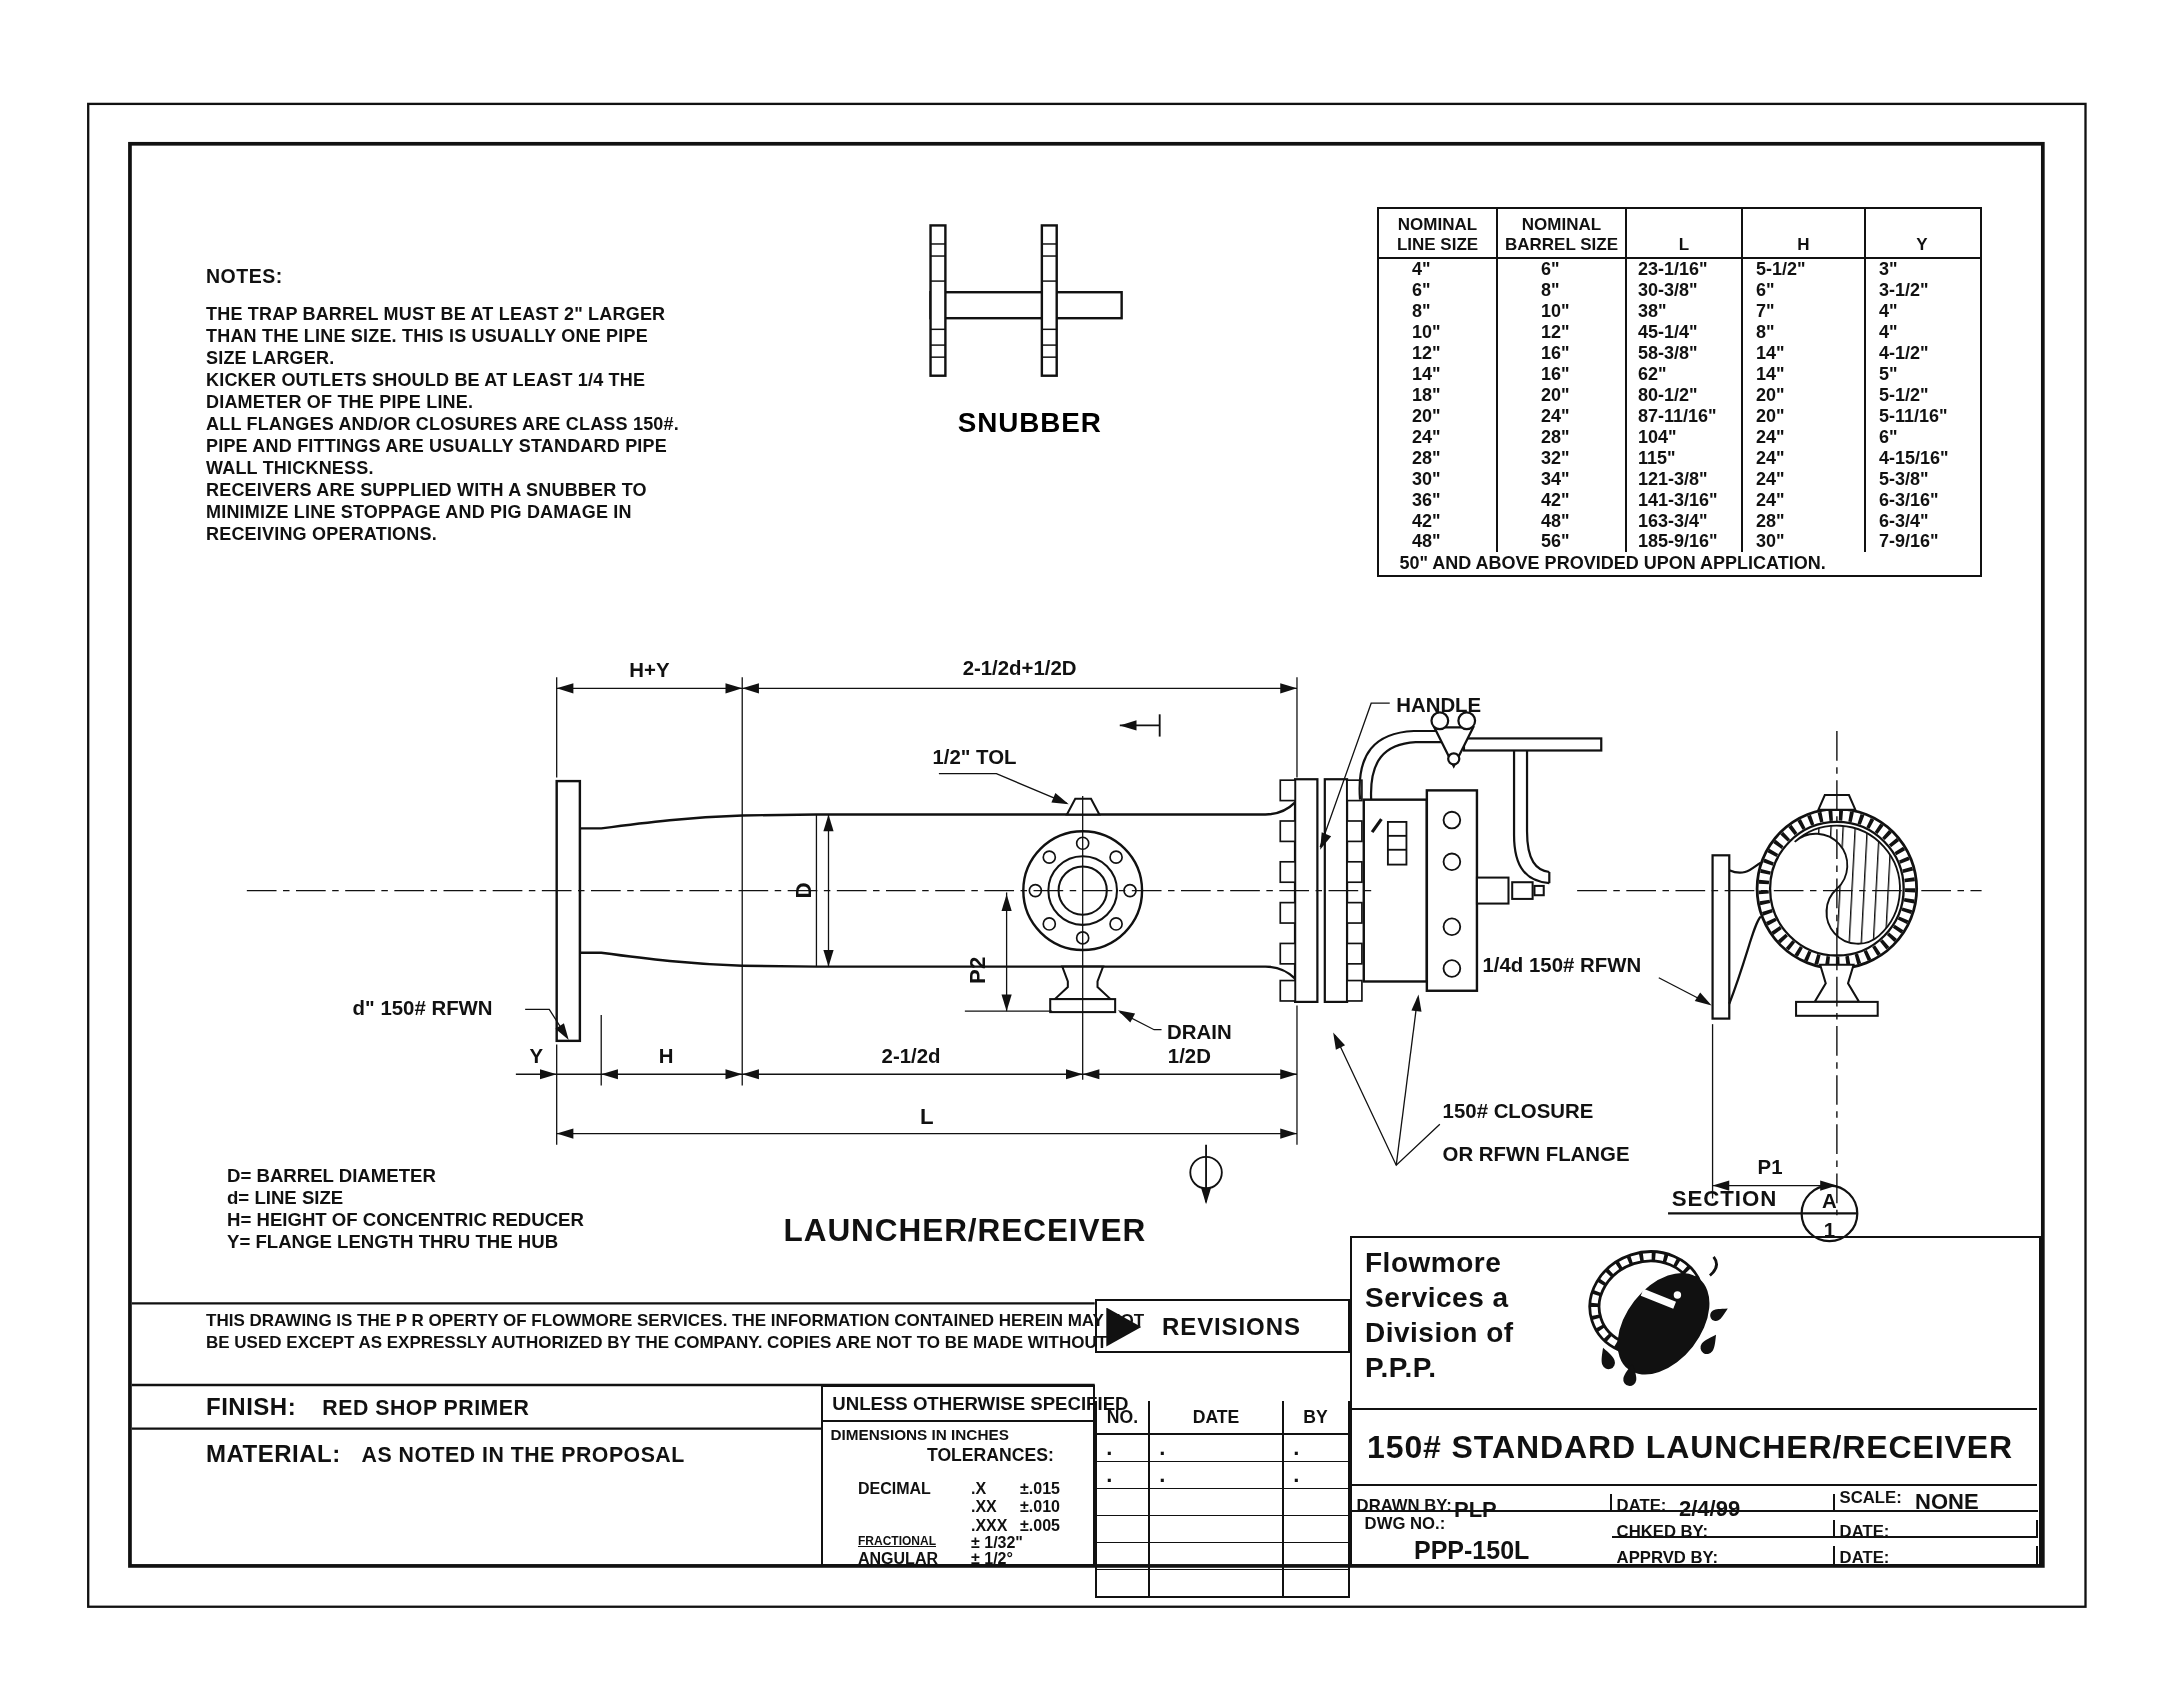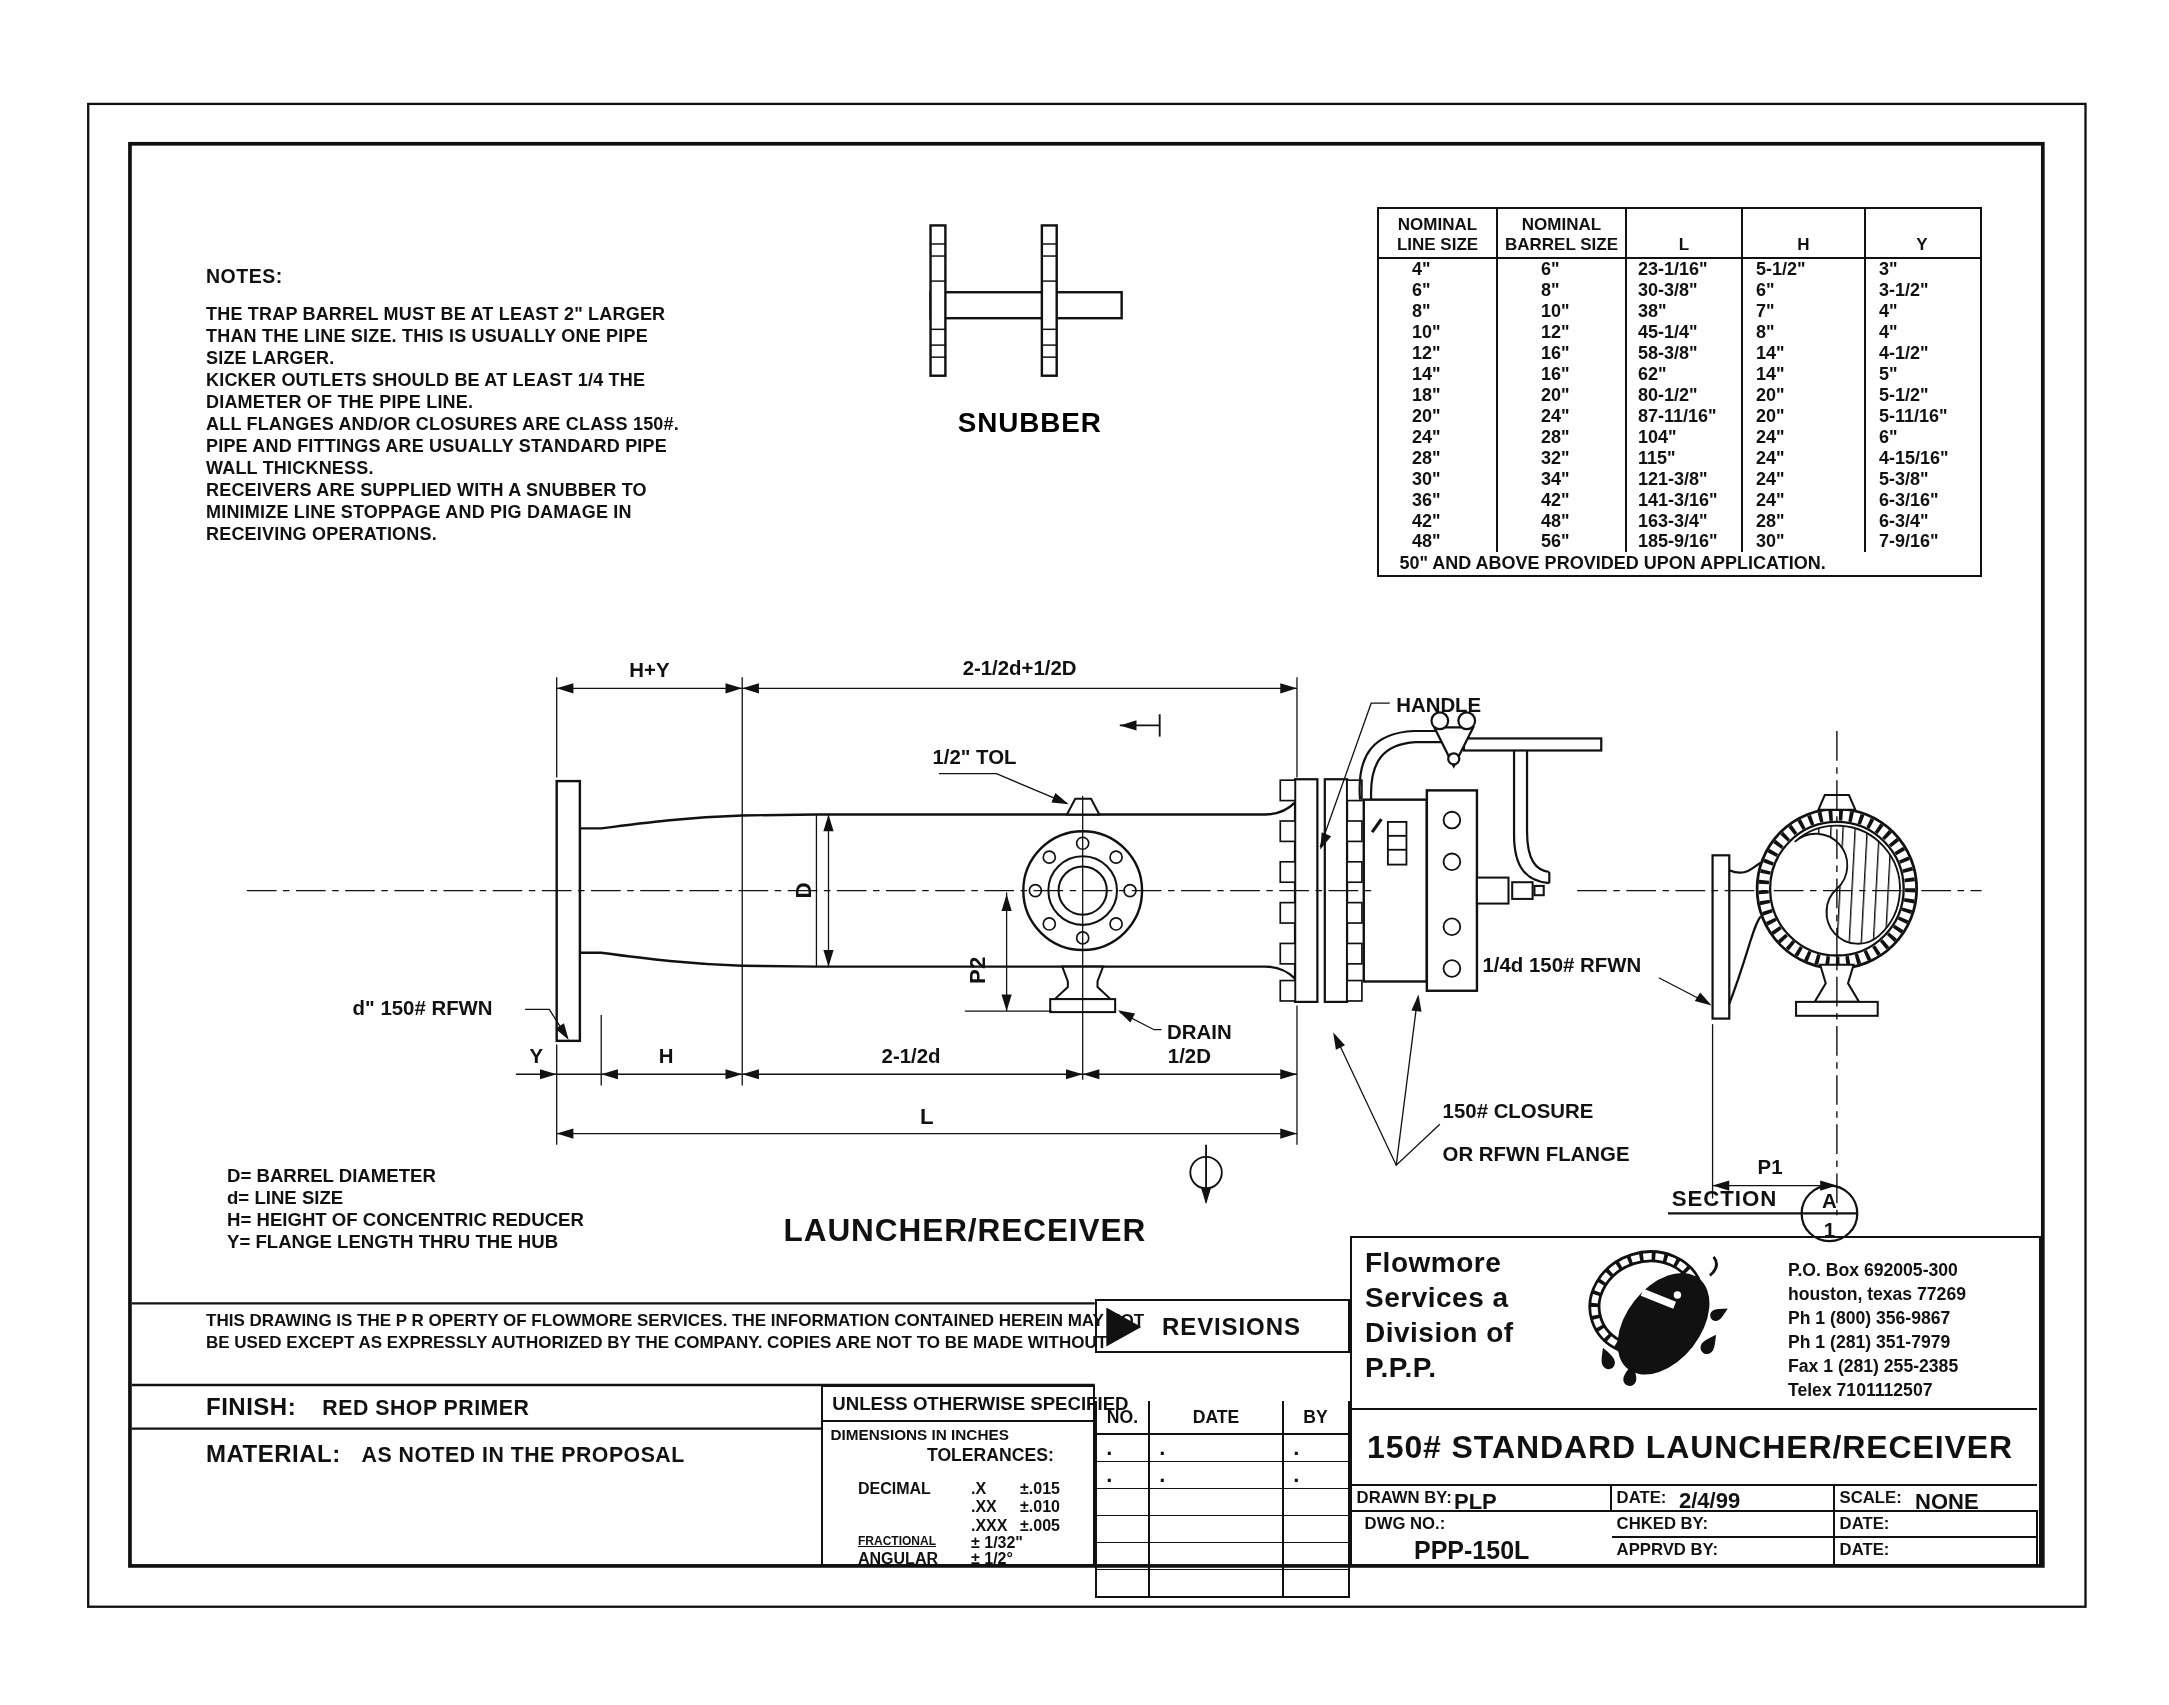--- a/index.html
+++ b/index.html
@@ -57,21 +57,21 @@
   .tb{left:1350px;top:1236px;width:691px;height:330px;border:2.8px solid #111;box-sizing:border-box;}
   .tb-company{position:absolute;left:13px;top:7.4px;font-size:28px;line-height:35px;font-weight:bold;letter-spacing:0.5px;}
   .tb-addr{position:absolute;left:436px;top:20.4px;font-size:17.6px;line-height:24px;font-weight:600;white-space:nowrap;}
   .tb-title{position:absolute;left:0;top:170px;width:685px;height:76px;border-top:2.8px solid #111;
             display:flex;align-items:center;padding-left:15px;box-sizing:border-box;
             font-size:32px;font-weight:600;letter-spacing:0.9px;white-space:nowrap;}
   .tb-fields{position:absolute;left:0;top:246px;width:685px;height:79px;border-top:2.8px solid #111;
              display:grid;grid-template-columns:260px 223px 203px;grid-template-rows:26px 26px 26px;}
   .tb-cell{position:relative;box-sizing:border-box;border-bottom:2.3px solid #111;}
   .tb-cell.nb{border-bottom:none;}
-  .tb-cell.br{border-right:2.3px solid #111;}
+  .tb-cell.br{border-right:2.3px solid #111;margin-top:8px;}
   .tb-cell.merged{grid-row:2/4;border-bottom:none;margin-left:8px;}
   .f-label{position:absolute;left:4.6px;top:1.9px;font-size:16.7px;font-weight:bold;white-space:nowrap;}
   .f-value{position:absolute;font-size:22px;font-weight:600;white-space:nowrap;}
   .big-title-launcher{font-weight:bold;}
 </style>
 </head>
 <body>
 
 <div id="page">
 
@@ -566,28 +566,20 @@
     <circle cx="133" cy="57" r="4" fill="#fff"></circle>
     <path d="M168,36 q12,-10 4,-20" fill="none" stroke="#111" stroke-width="3"></path>
     <g fill="#111">
       <path transform="translate(58,128) rotate(-20)" d="M0,-15 C5,-6 7,-2 7,2 A7,7 0 1,1 -7,2 C-7,-2 -5,-6 0,-15 Z"></path>
       <path transform="translate(82,146) rotate(10)" d="M0,-15 C5,-6 7,-2 7,2 A7,7 0 1,1 -7,2 C-7,-2 -5,-6 0,-15 Z"></path>
       <path transform="translate(166,112) rotate(35)" d="M0,-15 C5,-6 7,-2 7,2 A7,7 0 1,1 -7,2 C-7,-2 -5,-6 0,-15 Z"></path>
       <path transform="translate(176,78) rotate(60)" d="M0,-13 C4,-5 6,-2 6,2 A6,6 0 1,1 -6,2 C-6,-2 -4,-5 0,-13 Z"></path>
     </g>
   </svg>
 
-  <div class="tb-addr" id="address-lines">
-        <div class="">P.O. Box 692005-300</div>
-        <div class="">houston, texas 77269</div>
-        <div class="">Ph 1 (800) 356-9867</div>
-        <div class="">Ph 1 (281) 351-7979</div>
-        <div class="">Fax 1 (281) 255-2385</div>
-        <div class="">Telex 7101112507</div>
-      </div>
 
   <div class="tb-title big-title-launcher">150# STANDARD LAUNCHER/RECEIVER</div>
 
   <div class="tb-fields">
     <div class="tb-cell br">
       <span class="f-label">DRAWN BY:</span>
       <span class="f-value" style="left:102px;top:2.8px;">PLP</span>
     </div>
     <div class="tb-cell br">
       <span class="f-label">DATE:</span>

